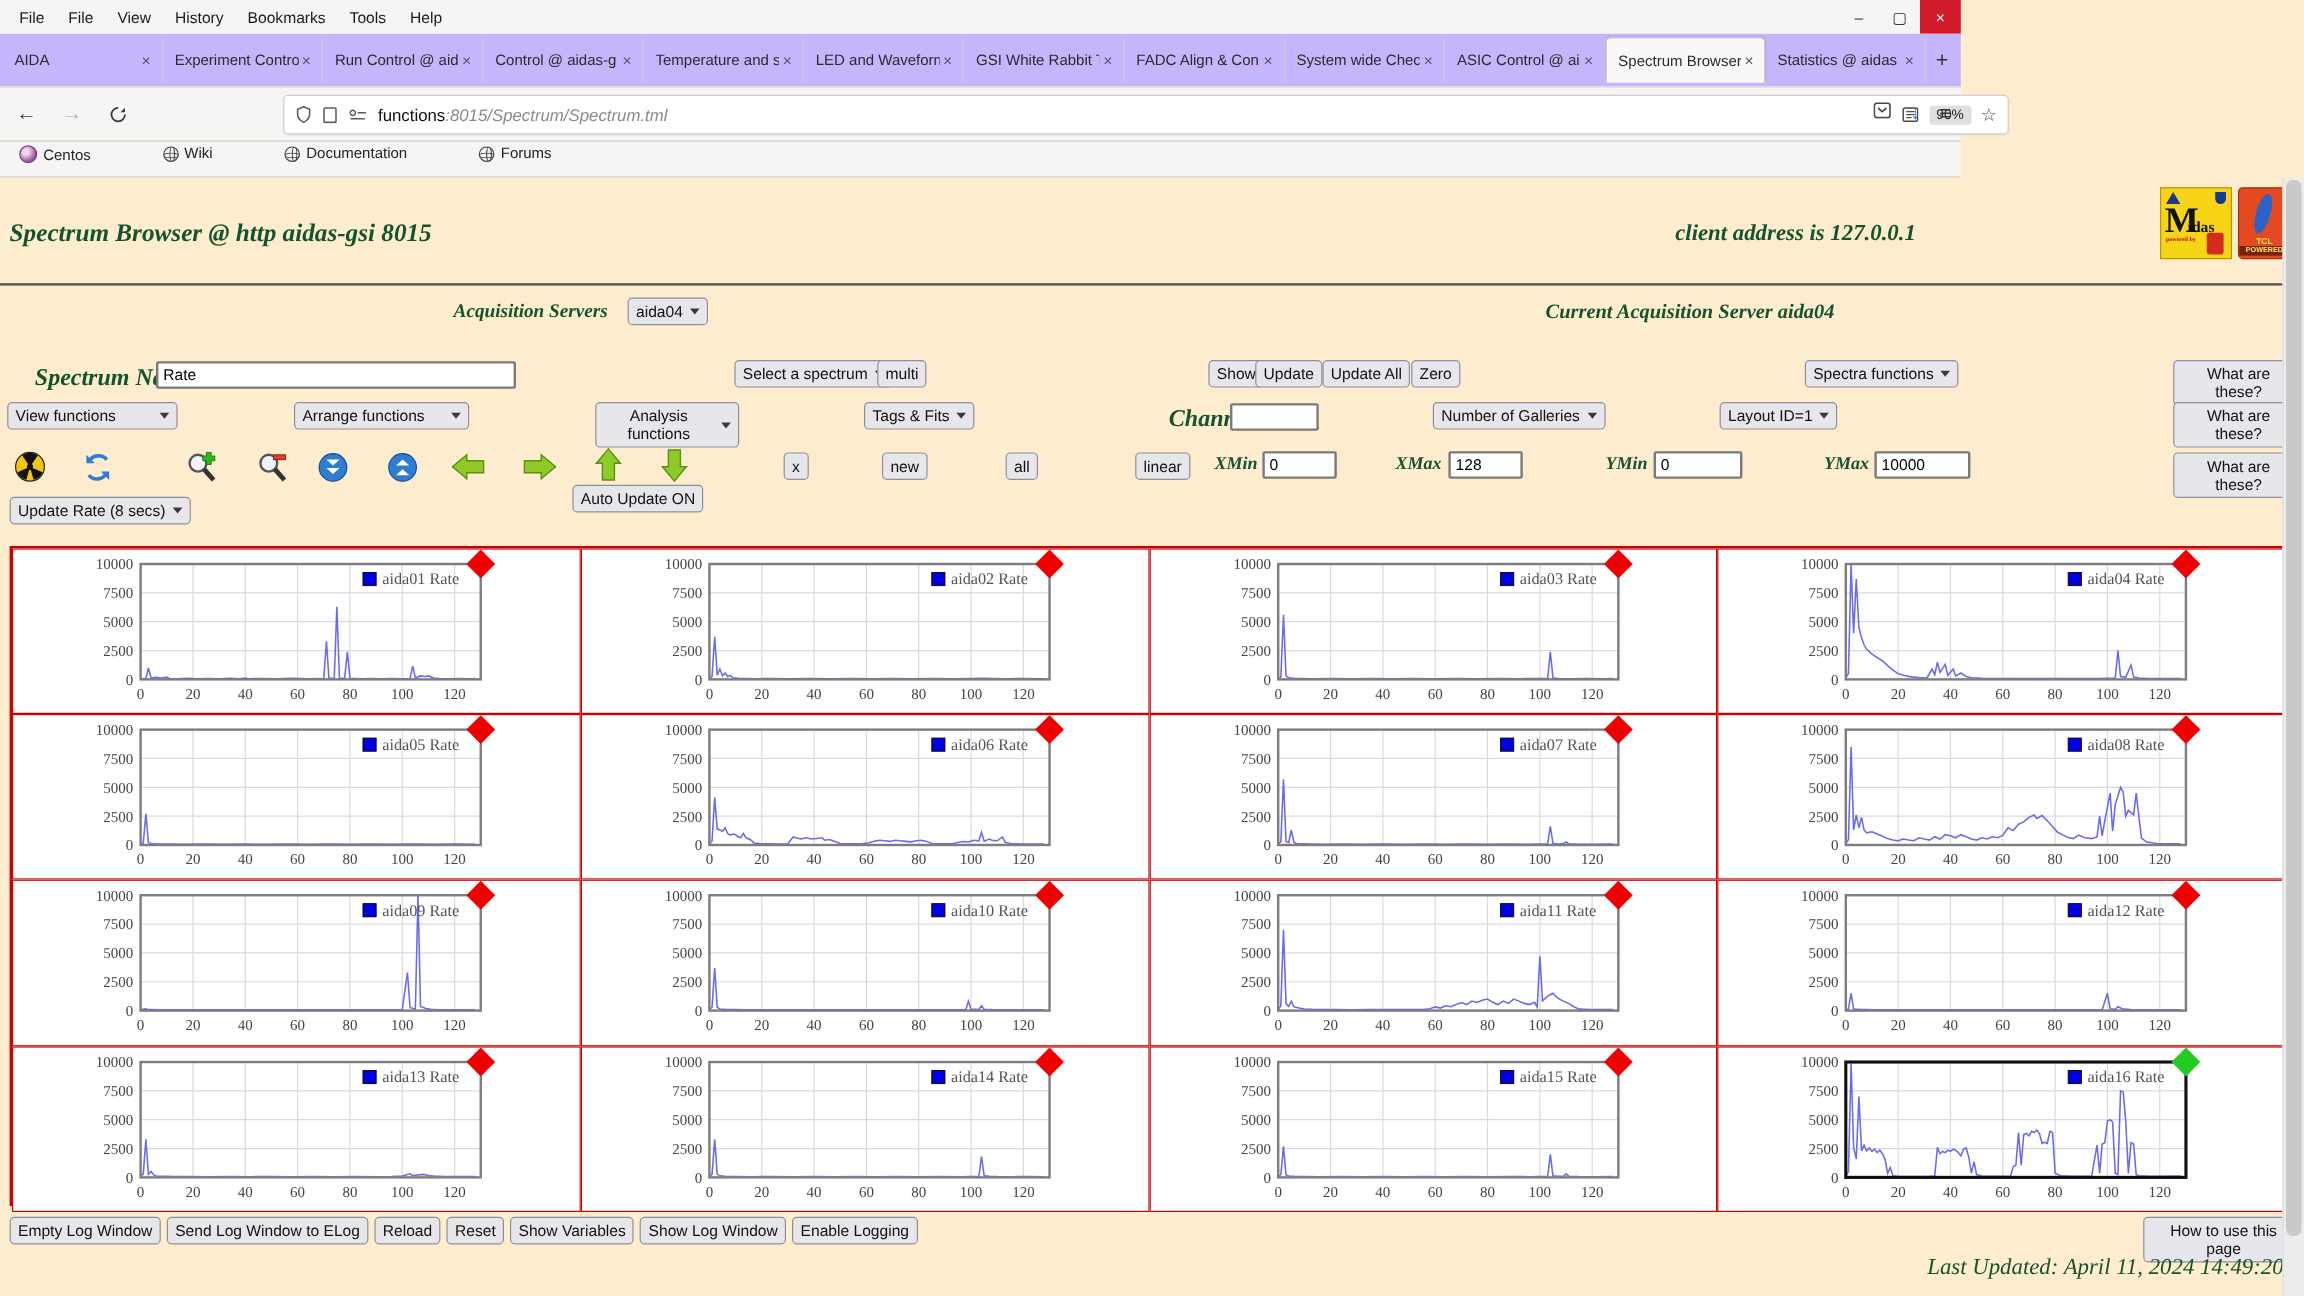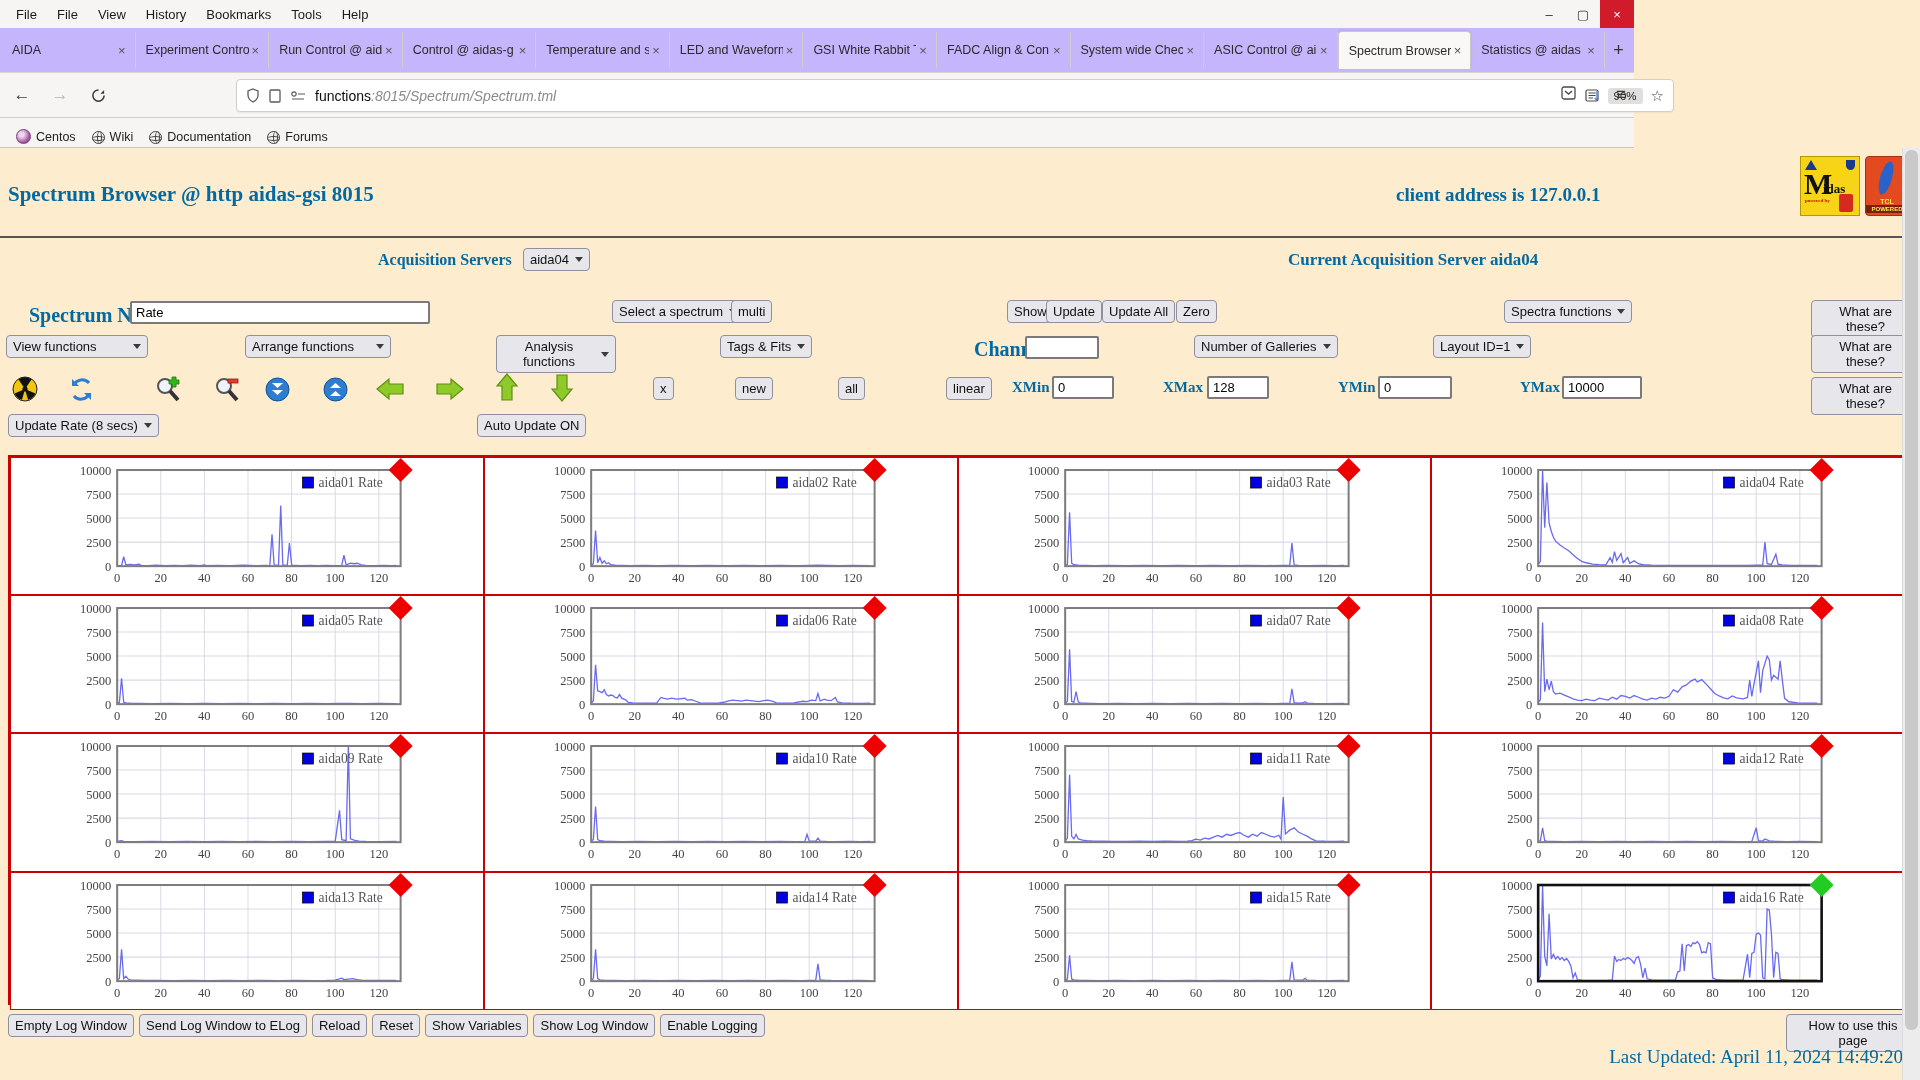--- a/index.html
+++ b/index.html
@@ -22,30 +22,30 @@
   .navbar{height:44px;background:#f6f5f3;border-top:1px solid #d6d5d3;border-bottom:1px solid #cfcecc;display:flex;align-items:center;position:relative;}
   .navbtn{width:32px;height:32px;display:flex;align-items:center;justify-content:center;font-size:17px;color:#3a3a3a;margin-left:6px;}
   .navbtn.dim{color:#b5b4b2;}
   .urlbar{position:absolute;left:236px;top:6px;width:1436px;height:31px;background:#fff;border:1px solid #d0cfcd;border-radius:4px;display:flex;align-items:center;font-size:14px;box-shadow:0 1px 2px rgba(0,0,0,.06);}
   .urlbar .uicon{margin-left:9px;color:#5b5b5b;display:flex;align-items:center;}
   .url-text{margin-left:9px;color:#0c0c0d;flex:1;white-space:nowrap;overflow:hidden;}
   .url-text .path{color:#8a8a8e;font-style:italic;}
   .chip{background:#e0dfde;border-radius:3px;font-size:11.5px;padding:2px 6px;color:#222;margin-right:8px;}
   .ur-icn{margin-right:9px;color:#4a4a4a;font-size:15px;display:flex;align-items:center;}
   .after-url{position:absolute;right:8px;top:6px;height:31px;display:flex;align-items:center;gap:16px;color:#3a3a3a;}
-  .bookbar{height:29px;background:#f6f5f3;border-bottom:1px solid #c8c7c5;display:flex;align-items:flex-end;font-size:12.5px;color:#222;}
+  .bookbar{height:29px;background:#f6f5f3;border-bottom:1px solid #c8c7c5;display:flex;align-items:flex-start;font-size:12.5px;color:#222;gap:44px;}
   .bookmark{display:flex;align-items:center;gap:5px;padding:3px 8px;}
   .bookmark:first-child{margin-left:8px;}
   .globe{width:13px;height:13px;border:1.4px solid #444;border-radius:50%;position:relative;box-sizing:border-box;}
   .globe:before{content:"";position:absolute;left:44%;top:-1px;bottom:-1px;width:3px;border-left:1.2px solid #444;border-right:1.2px solid #444;border-radius:50%;}
   .globe:after{content:"";position:absolute;top:44%;left:-1px;right:-1px;height:3px;border-top:1.2px solid #444;border-bottom:1.2px solid #444;border-radius:50%;}
   .centos-dot{width:13px;height:13px;border-radius:50%;background:radial-gradient(circle at 35% 35%,#efd6ef 20%,#9b4f9b 70%);border:1px solid #7c3f7c;}
   
   .page{position:relative;width:1920px;height:934px;background:#fdeccd;}
-  .serifred{font-family:"Liberation Serif",serif;color:#0369a1;font-weight:bold;}
+  .serifred{font-family:"Liberation Serif",serif;color:#14532d;font-weight:bold;font-style:italic;}
   .page-title{position:absolute;left:8px;top:34px;font-size:21px;}
   .client-addr{position:absolute;left:1396px;top:36px;font-size:19px;}
   .logos{position:absolute;left:1800px;top:8px;display:flex;gap:5px;align-items:flex-start;}
   .logo-midas{width:58px;height:58px;background:#f7d417;border:1px solid #b49a00;position:relative;font-family:"Liberation Serif",serif;}
   .logo-midas .big-m{position:absolute;left:3px;top:12px;font-size:30px;font-weight:bold;color:#111;line-height:1;}
   .logo-midas .idas{position:absolute;left:22px;top:24px;font-size:13px;font-weight:bold;color:#111;}
   .logo-midas .tri{position:absolute;left:4px;top:3px;width:0;height:0;border-left:6px solid transparent;border-right:6px solid transparent;border-bottom:10px solid #1a3a8c;}
   .logo-midas .shield{position:absolute;right:4px;top:3px;width:9px;height:10px;background:#1a3a8c;border-radius:0 0 5px 5px;}
   .logo-midas .pby{position:absolute;left:4px;bottom:12px;font-size:5px;color:#c00;font-weight:bold;}
   .logo-midas .minibox{position:absolute;right:6px;bottom:3px;width:14px;height:18px;background:#d42b1e;border-radius:2px;}
@@ -367,21 +367,21 @@
   <span class="serifred abs" style="left:1338px;top:231px;font-size:15px;">YMin</span>
   <input class="t abs" style="left: 1378px; top: 228px; width: 62px;" value="0">
   <span class="serifred abs" style="left:1520px;top:231px;font-size:15px;">YMax</span>
   <input class="t abs" style="left: 1562px; top: 228px; width: 68px;" value="10000">
   <button class="w abs" style="left:1811px;top:229px;">What are these?</button>
 
   <span class="abs" style="left:8px;top:266px;"><button class="w">
         <span>Update Rate (8 secs)</span>
         <span class="chev"></span>
       </button></span>
-  <button class="w abs" style="left:477px;top:266px;">Auto Update ON</button>
+  <button class="w abs" style="left:477px;top:256px;">Auto Update ON</button>
 
   <div class="grid" id="spectra-grid">
       <div class="cell">
         <svg viewBox="0 0 471 136" preserveAspectRatio="none">
           <line x1="106" y1="12" x2="106" y2="108" stroke="#d9d9e6" stroke-width="1"></line>
           <line x1="149.53846153846155" y1="12" x2="149.53846153846155" y2="108" stroke="#d9d9e6" stroke-width="1"></line>
           <line x1="193.0769230769231" y1="12" x2="193.0769230769231" y2="108" stroke="#d9d9e6" stroke-width="1"></line>
           <line x1="236.6153846153846" y1="12" x2="236.6153846153846" y2="108" stroke="#d9d9e6" stroke-width="1"></line>
           <line x1="280.1538461538462" y1="12" x2="280.1538461538462" y2="108" stroke="#d9d9e6" stroke-width="1"></line>
           <line x1="323.69230769230774" y1="12" x2="323.69230769230774" y2="108" stroke="#d9d9e6" stroke-width="1"></line>

